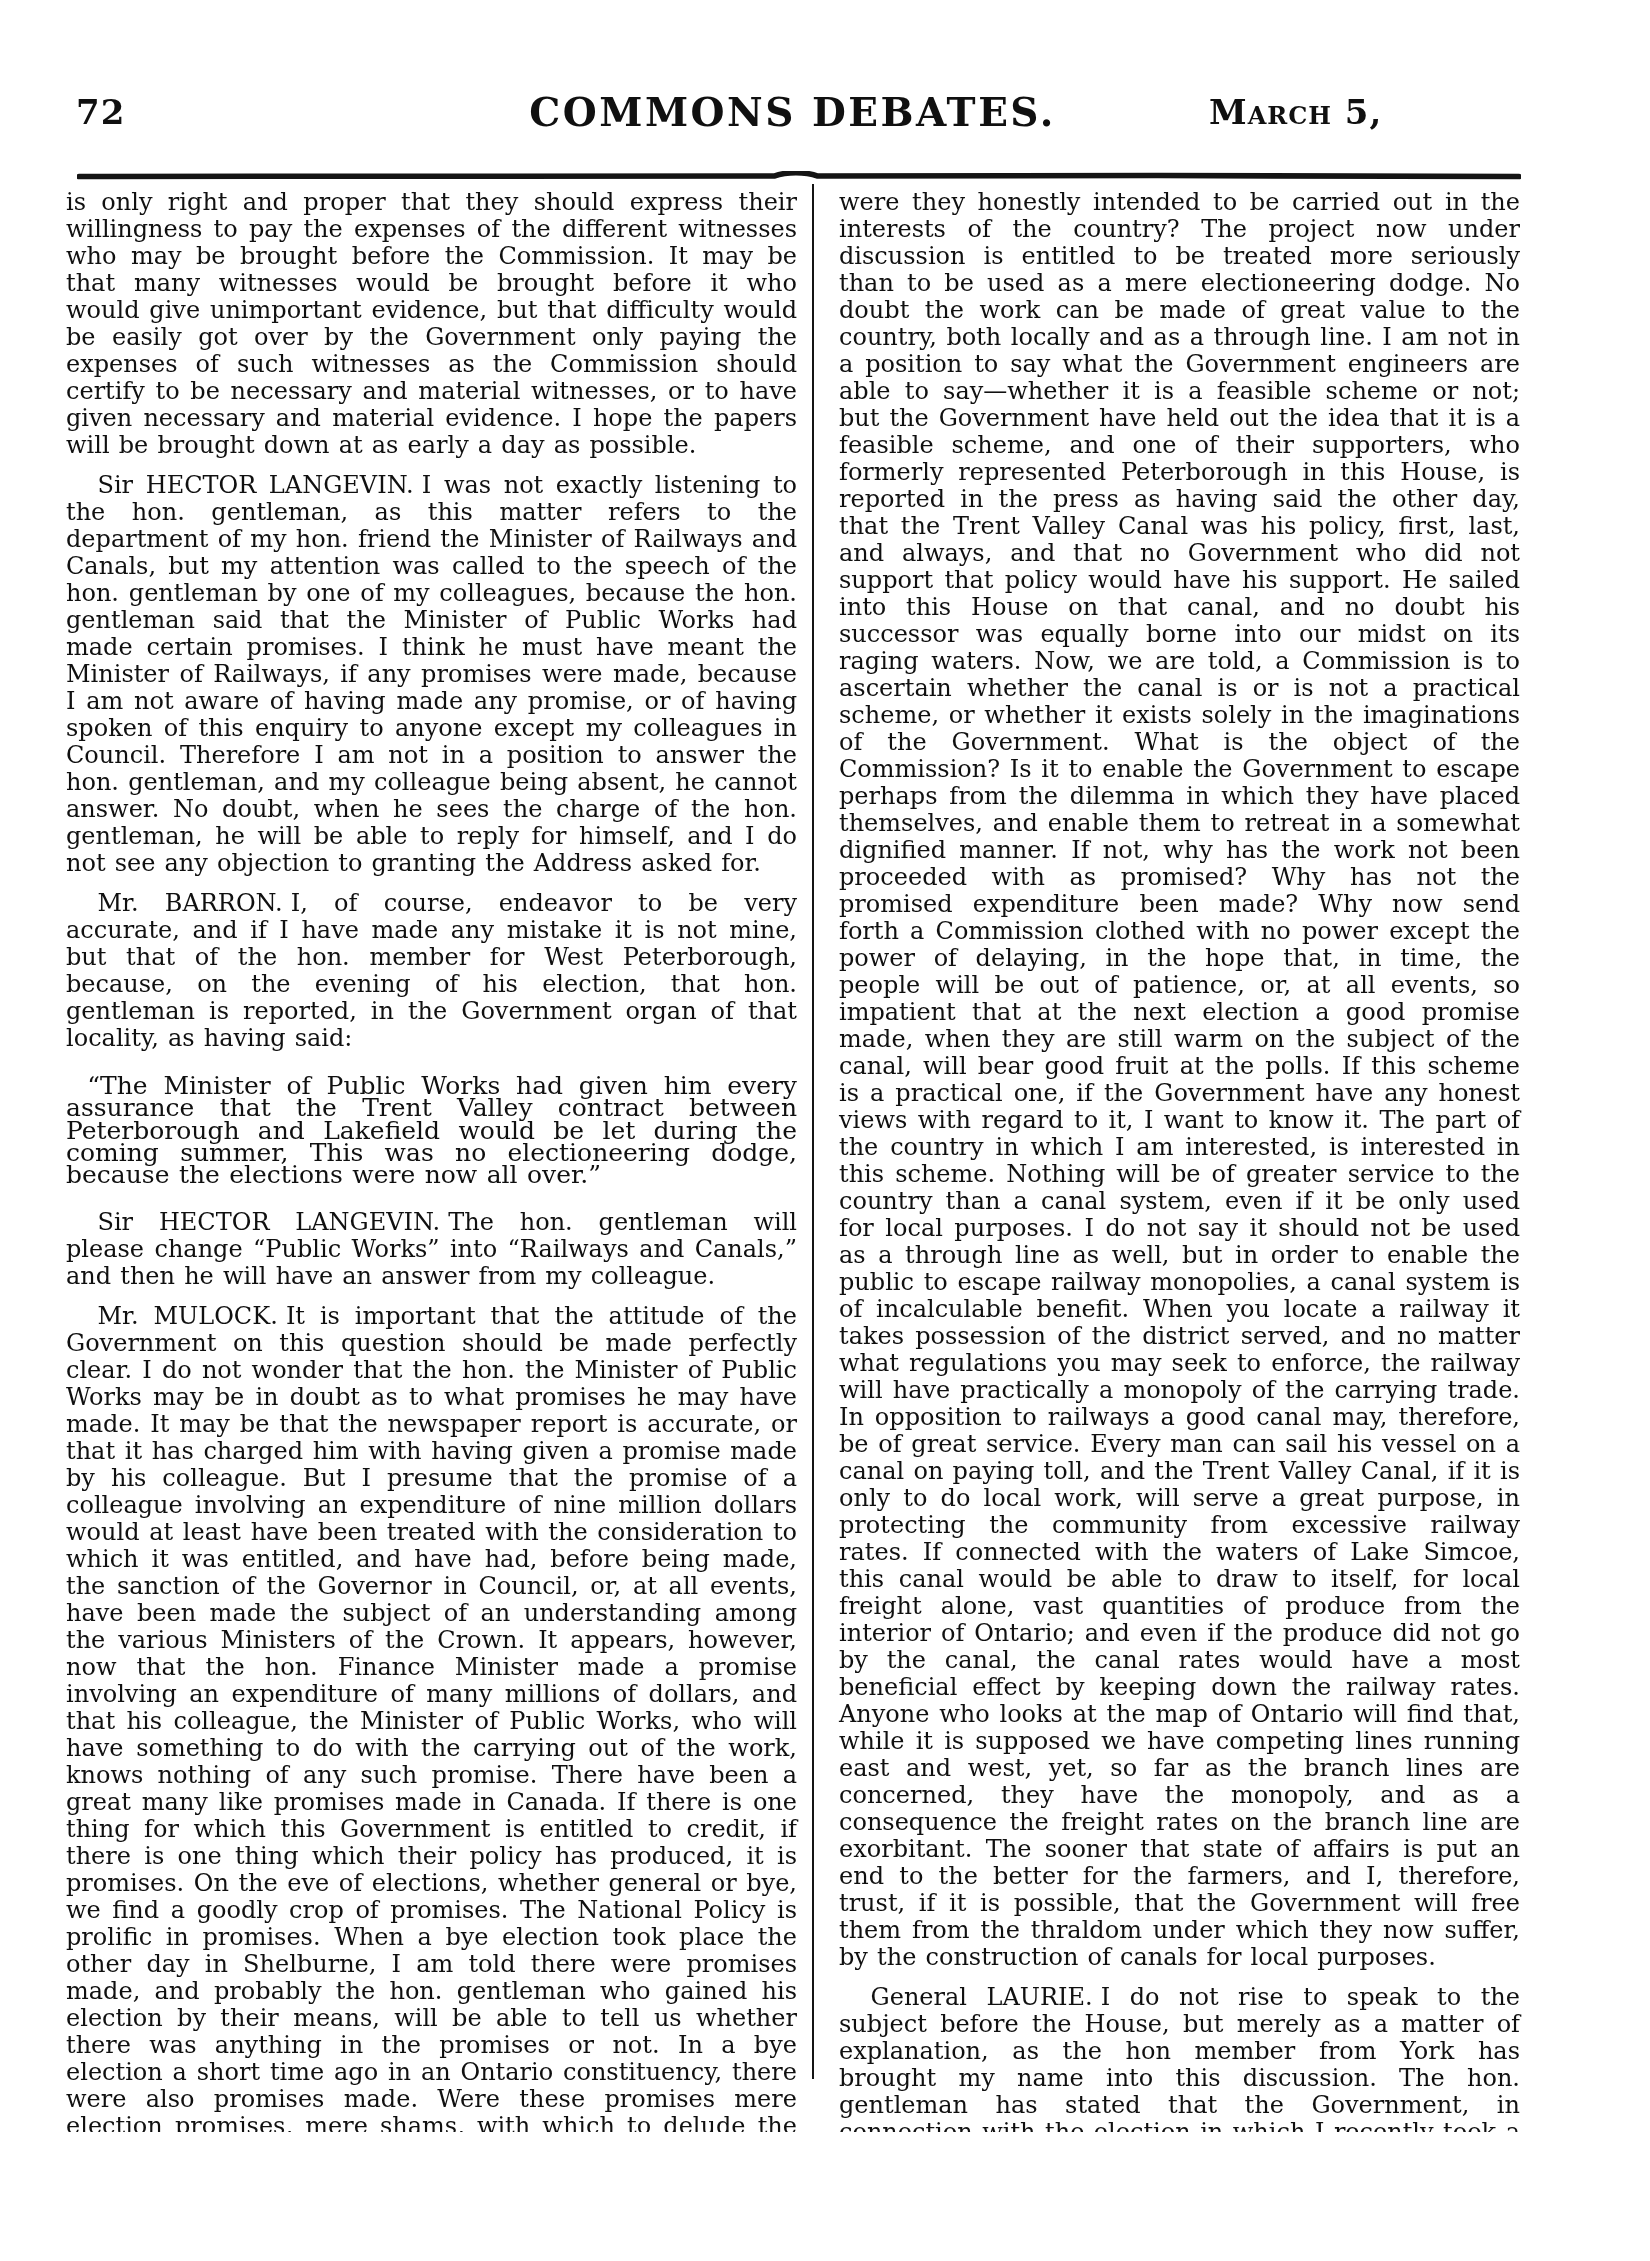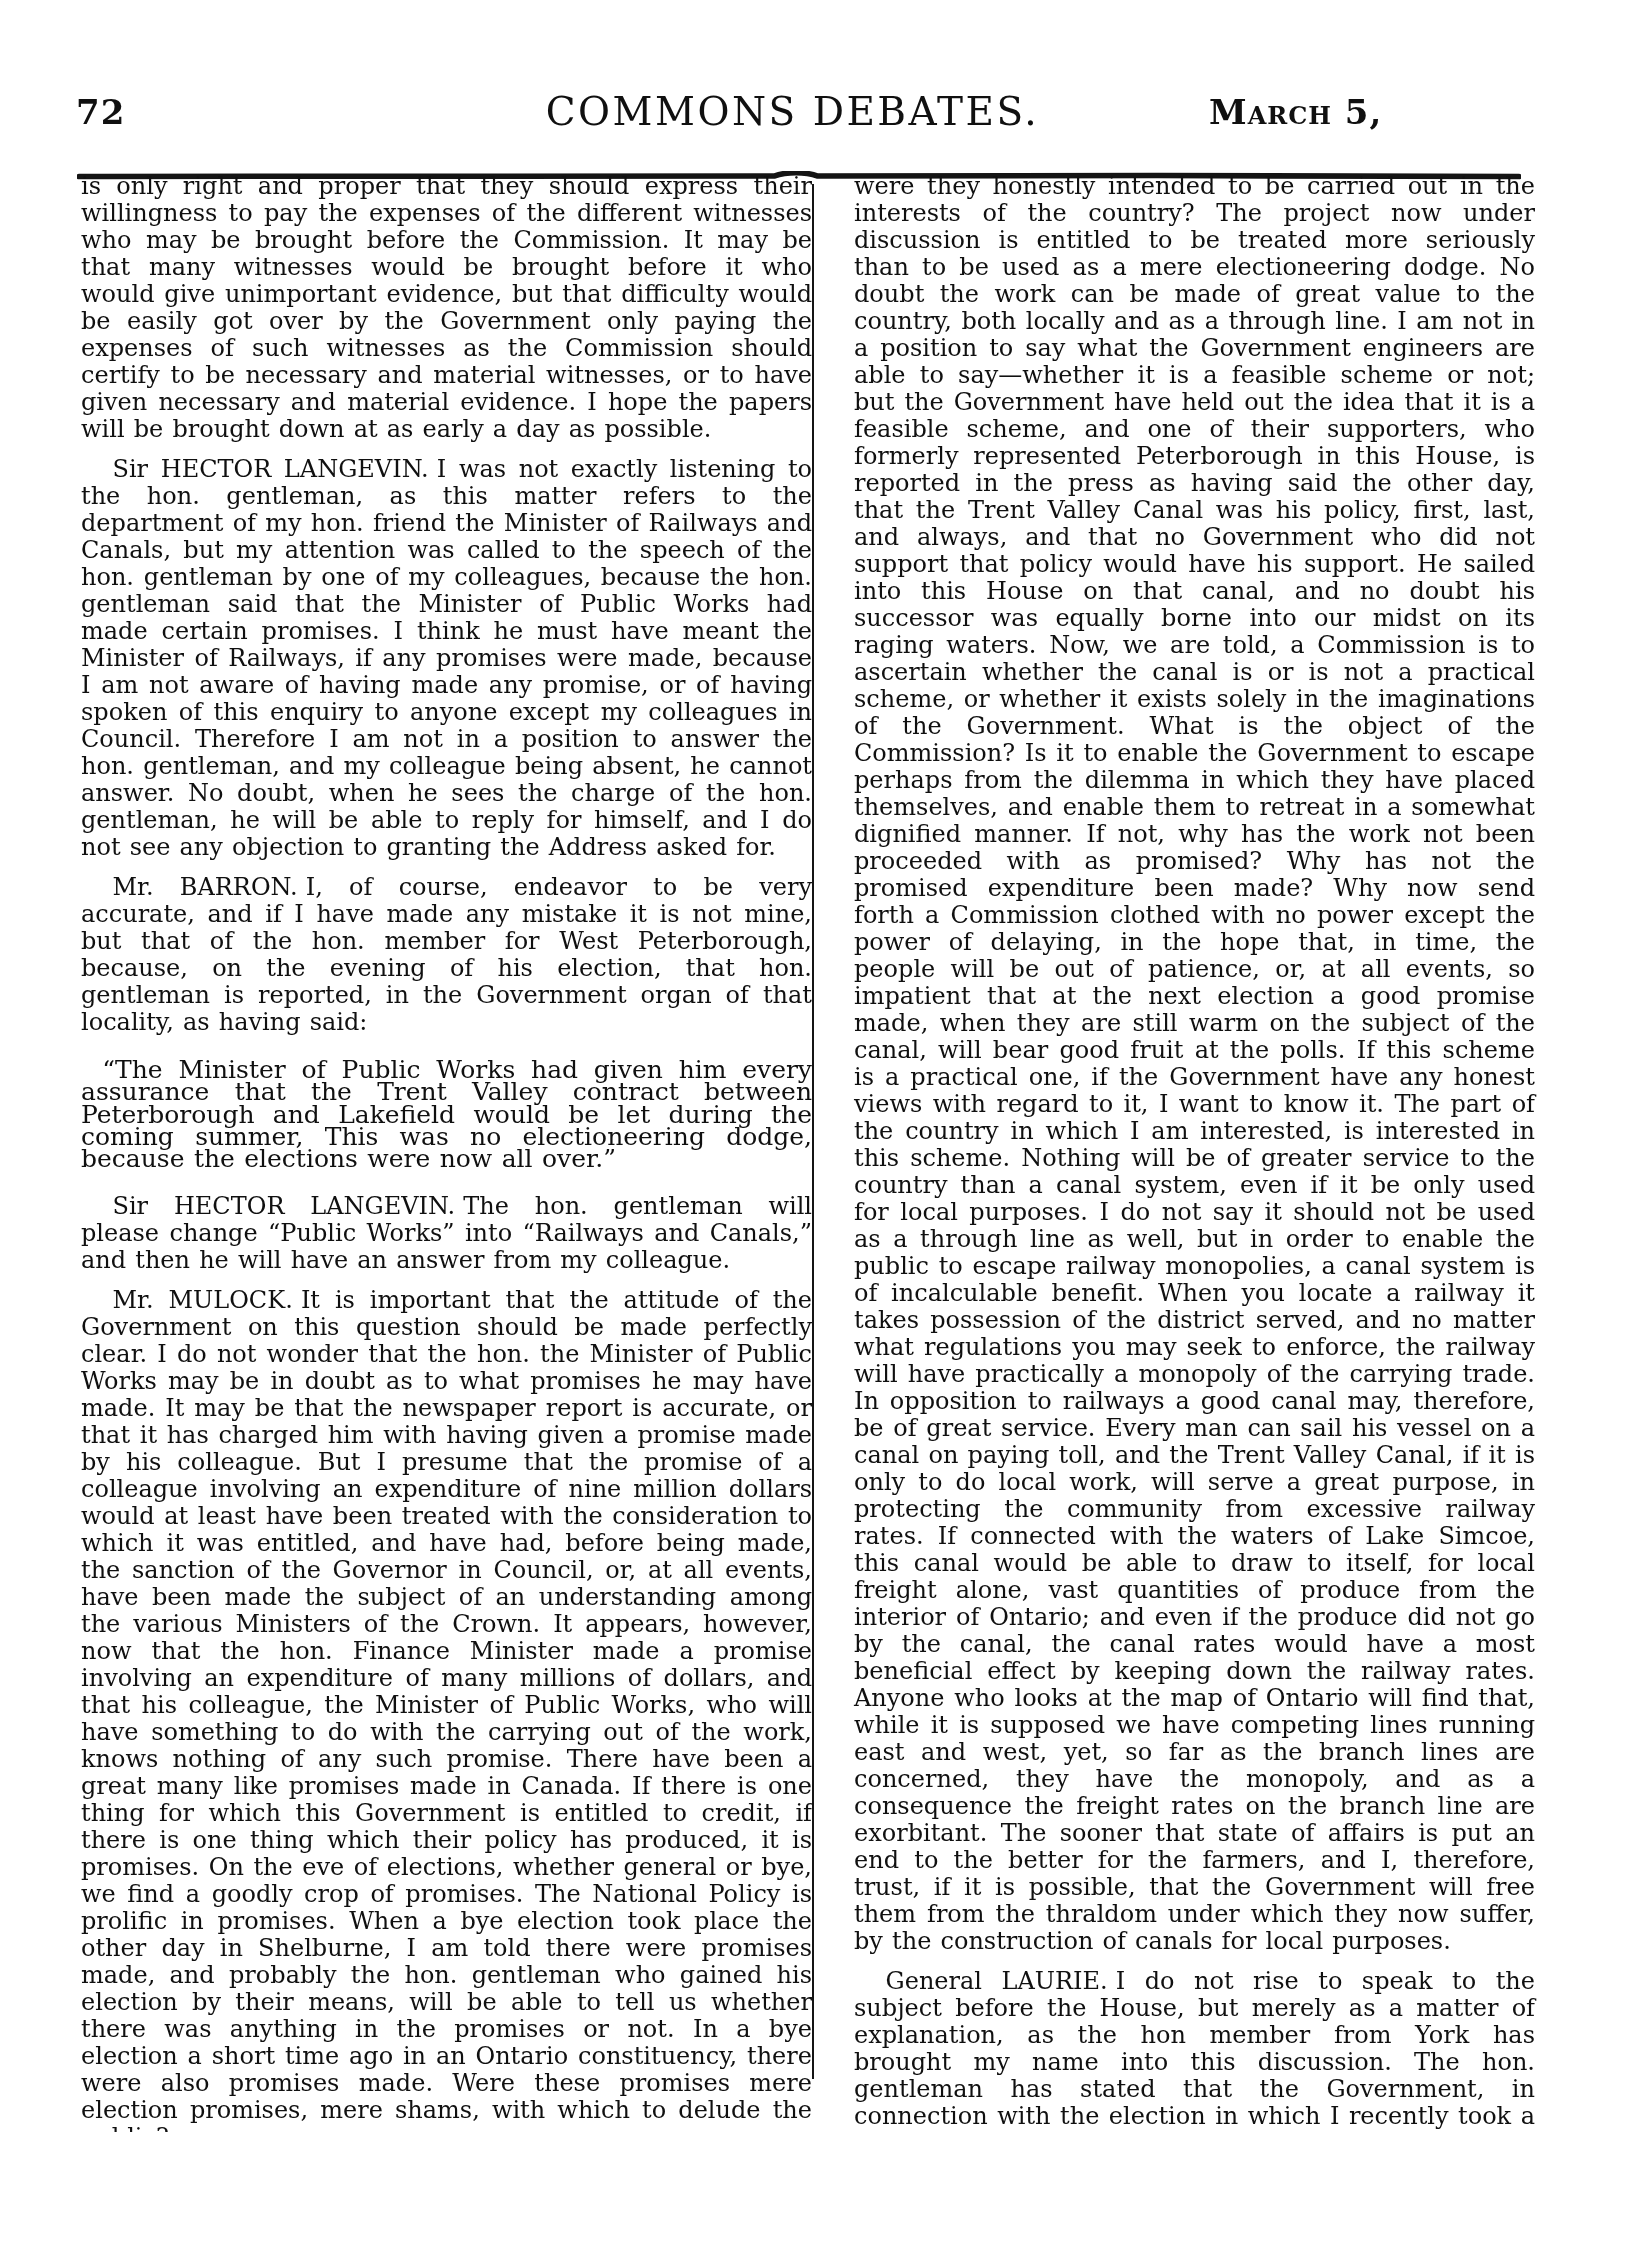--- a/index.html
+++ b/index.html
@@ -11,41 +11,40 @@
     font-family:"DejaVu Serif", serif;
     overflow:hidden;
   }
   .page-number {
     position:absolute; left:76px; top:92px;
     font-size:34px; font-weight:bold; letter-spacing:1px;
   }
   .page-title {
     position:absolute; left:66px; top:89px; width:1453px;
     text-align:center;
-    font-size:39px; font-weight:normal; letter-spacing:2.5px;
+    font-size:39px; font-weight:bold; letter-spacing:2.5px;
   }
   .page-date {
     position:absolute; left:1209px; top:92px; width:311px;
     text-align:left;
     font-size:34px; font-weight:bold; font-variant:small-caps; letter-spacing:1px;
   }
   .header-rule {
     position:absolute; left:77px; top:171px; width:1444px; height:9.1px;
   }
   .header-rule svg { display:block; width:100%; height:100%; }
   .column-divider {
     position:absolute; left:812px; top:184px; width:2px; height:1895px;
     background:#141414;
   }
   .column {
-    position:absolute; top:173px;
+    position:absolute; top:189px;
     font-size:24px; line-height:27px;
     text-align:justify;
     word-spacing:1.5px;
-    margin-left:15px;
   }
   .col-left  { left:66px;  width:731px; }
   .col-right { left:839px; width:681px; }
   .column p { margin:0 0 13.2px 0; }
   p.speech { text-indent:31.5px; }
   p.continuation { text-indent:0; }
   p.quote {
     font-size:25px; line-height:22.4px;
     text-indent:21.3px;
     margin:22.4px 0 22.4px 0;

